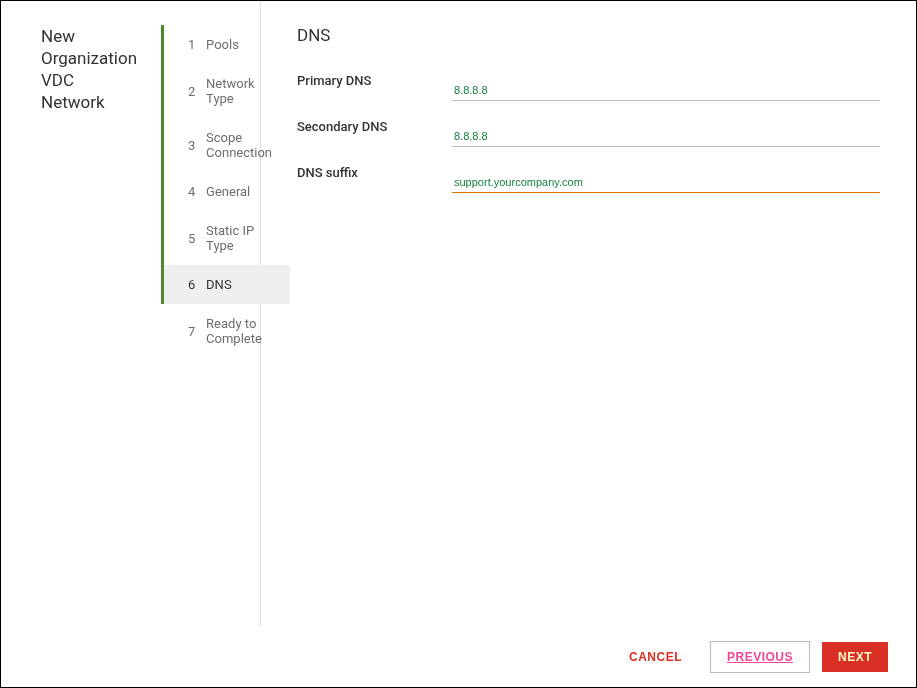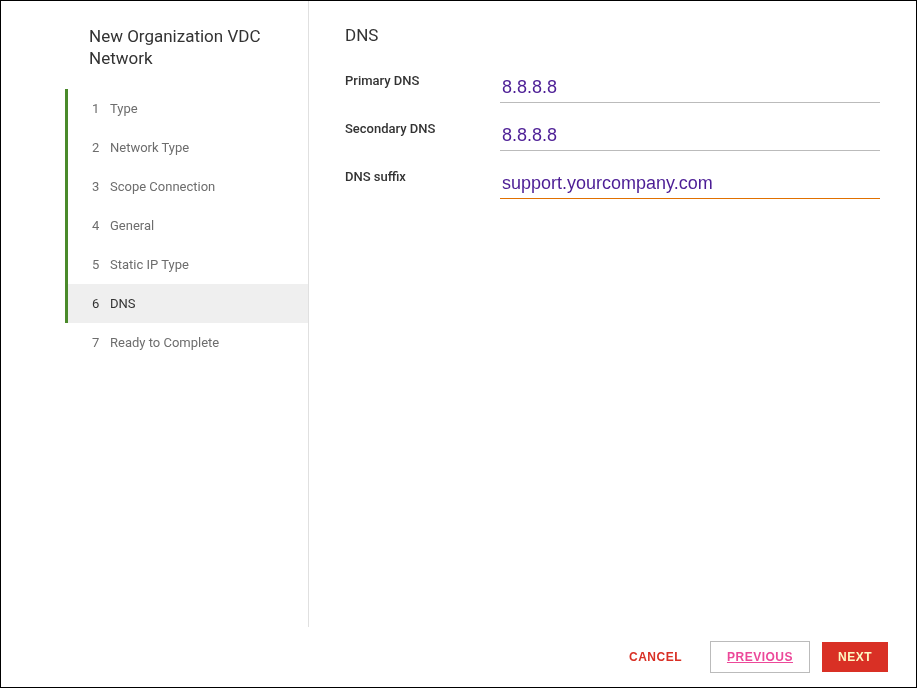--- a/index.html
+++ b/index.html
@@ -24,22 +24,20 @@
     .wizard-body {
       display: flex;
       flex: 1;
       overflow: hidden;
     }
     .sidebar {
       width: 260px;
       padding: 24px 0 0 16px;
       border-right: 1px solid #e0e0e0;
       display: flex;
-      flex-direction: column;
-      margin-left: 48px;
     }
     .sidebar-title {
       font-size: 17px;
       font-weight: 400;
       color: #333;
       padding: 0 24px 20px 24px;
       line-height: 1.3;
     }
     .steps {
       list-style: none;
@@ -91,24 +89,25 @@
       font-size: 13px;
       color: #333;
       font-weight: 500;
       flex-shrink: 0;
     }
     .form-input {
       flex: 1;
       border: none;
       border-bottom: 1px solid #bbb;
       padding: 4px 2px;
-      font-size: 18px;
-      color: #4c1d95;
+      font-size: 11px;
+      color: #15803d;
       background: transparent;
       outline: none;
+      margin-top: 7px;
     }
     .form-input.focused {
       border-bottom: 1px solid #e07000;
     }
     .footer {
       display: flex;
       justify-content: flex-end;
       align-items: center;
       padding: 14px 28px;
       gap: 12px;
@@ -140,21 +139,21 @@
 <body>
 
 <div class="wizard-container">
   <div class="wizard-body">
 
     <div class="sidebar">
       <div class="sidebar-title">New Organization VDC Network</div>
       <ul class="steps">
         <li class="step-item completed">
           <span class="step-number">1</span>
-          <span class="step-label">Type</span>
+          <span class="step-label">Pools</span>
         </li>
         <li class="step-item completed">
           <span class="step-number">2</span>
           <span class="step-label">Network Type</span>
         </li>
         <li class="step-item completed">
           <span class="step-number">3</span>
           <span class="step-label">Scope Connection</span>
         </li>
         <li class="step-item completed">

